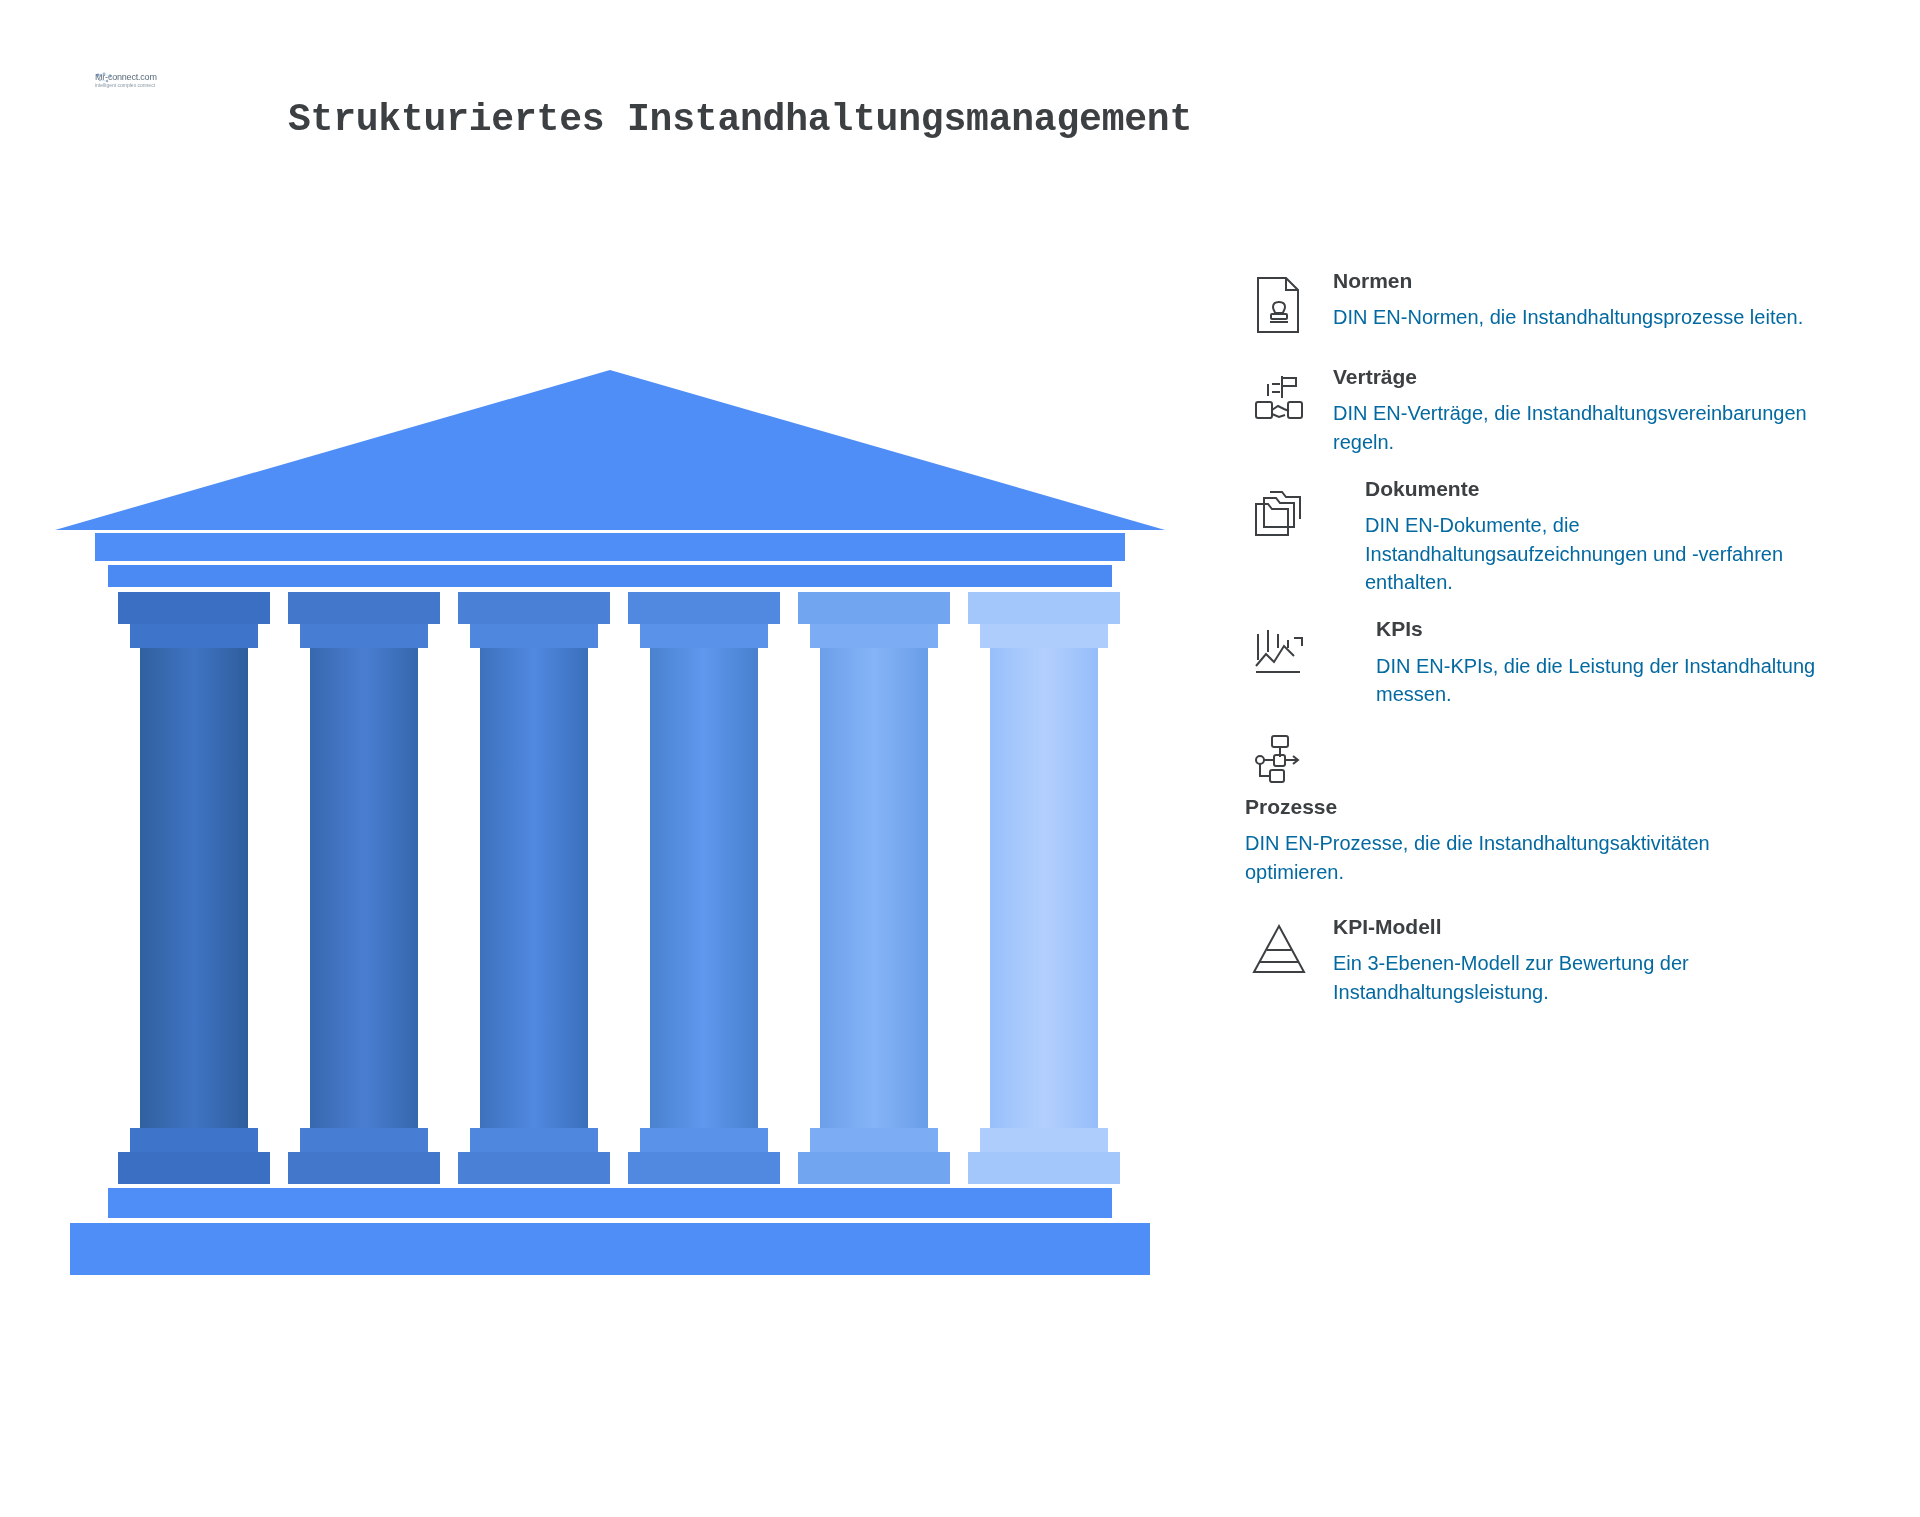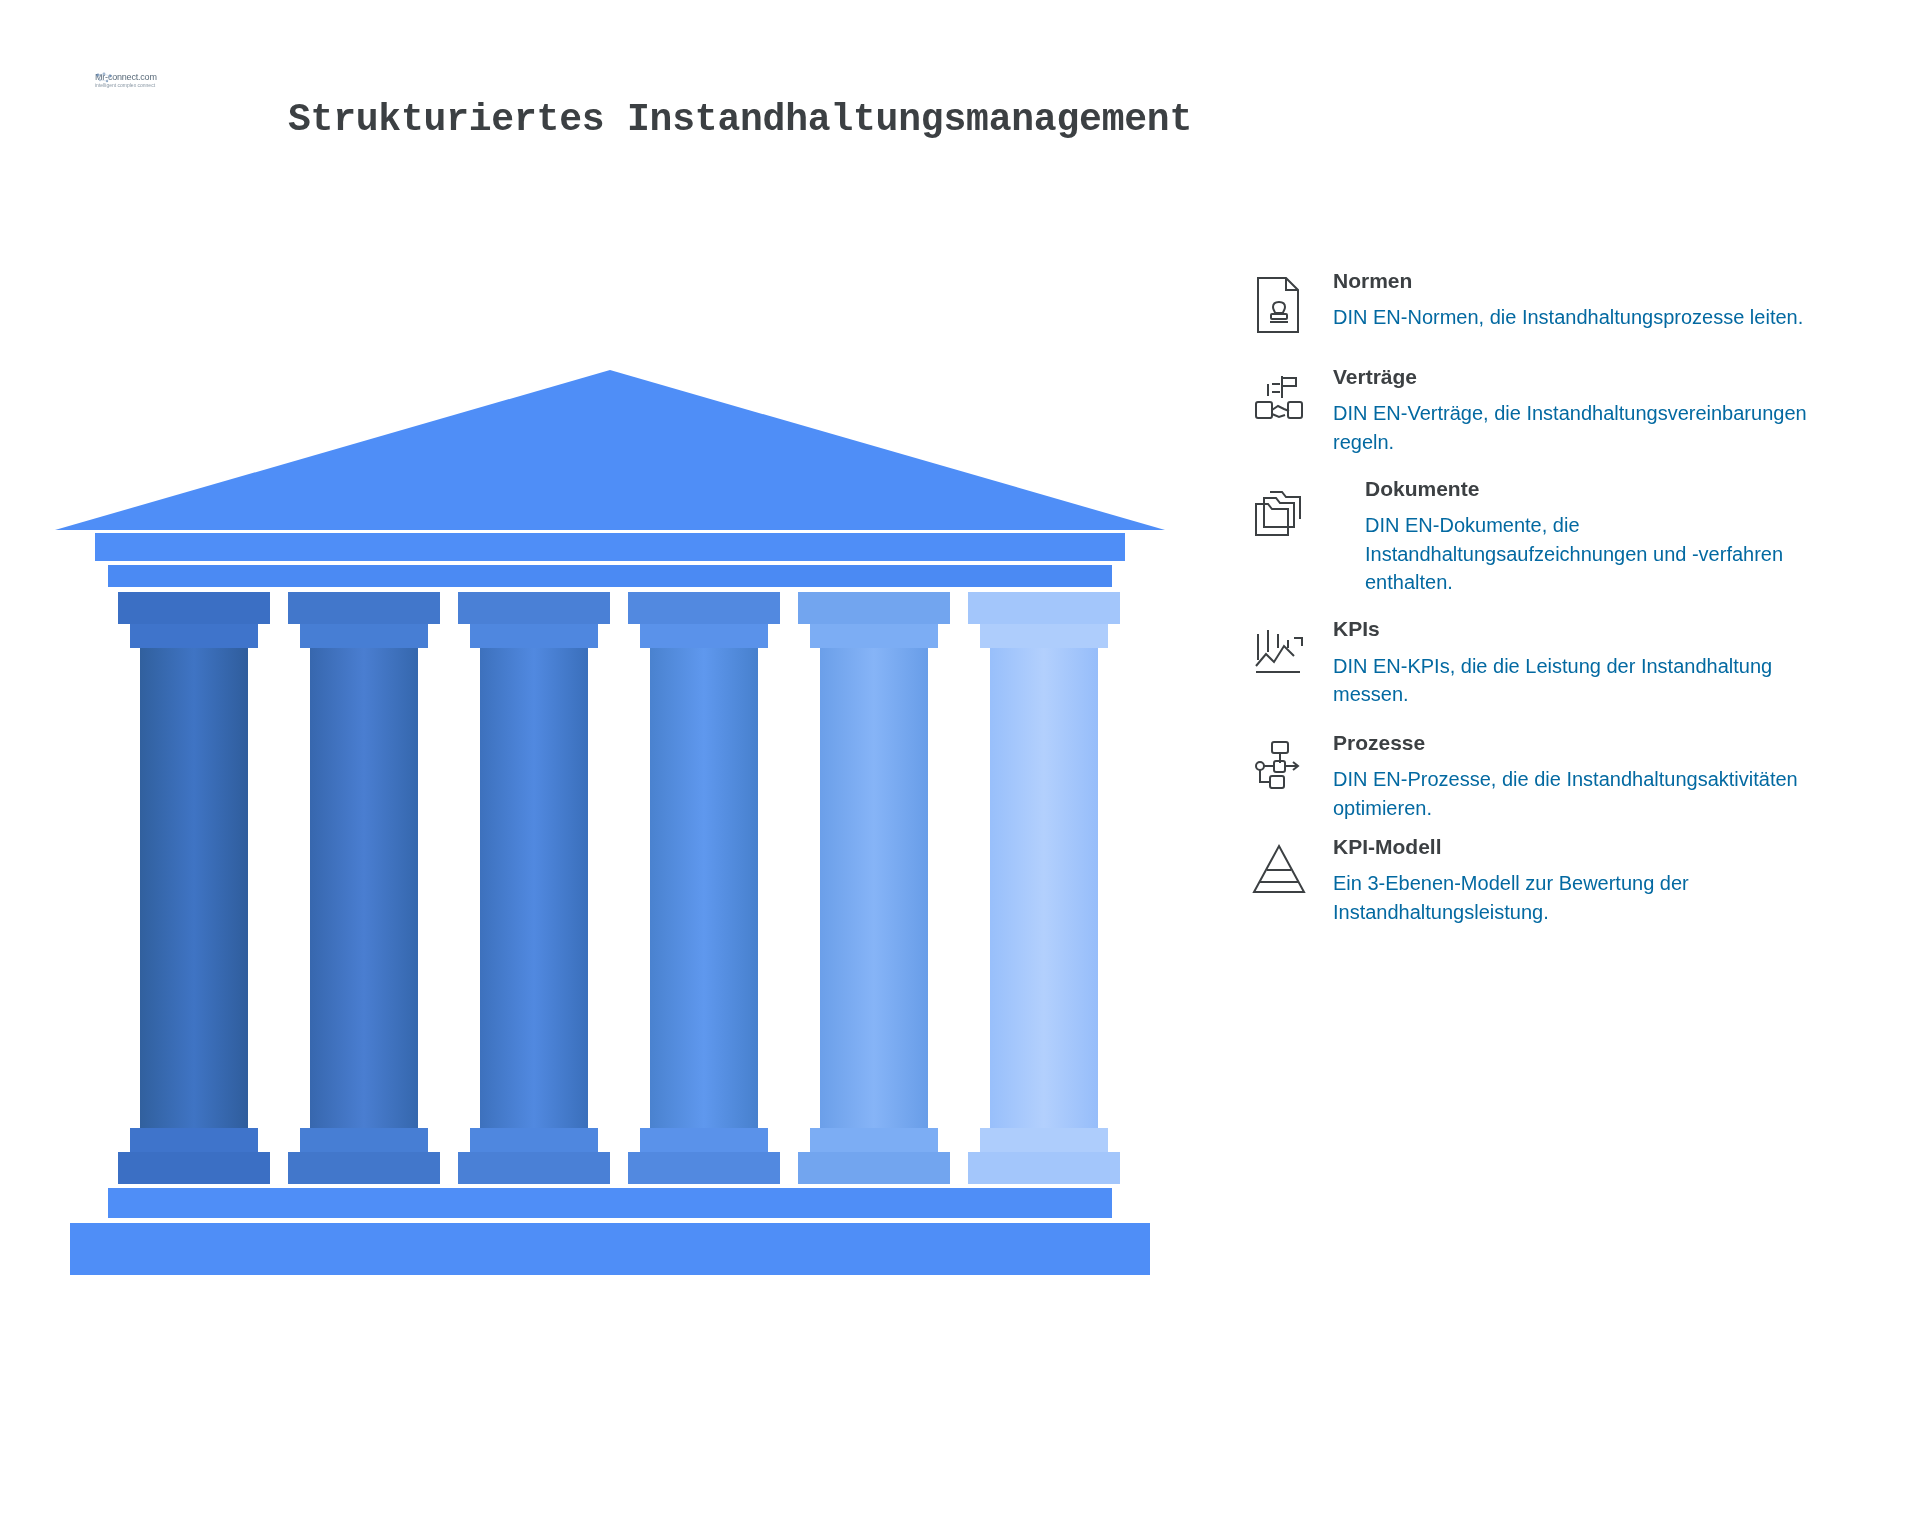--- a/index.html
+++ b/index.html
@@ -102,22 +102,22 @@
   .item-desc {
     font-size: 20px;
     line-height: 1.42;
     color: #0369a1;
     max-width: 480px;
   }
 
   .item.normen   { margin-bottom: 26px; }
   .item.vertraege{ margin-bottom: 20px; }
   .item.dokumente{ margin-bottom: 20px; gap: 32px; }
-  .item.kpis     { margin-bottom: 22px; }
-  .item.prozesse { margin-bottom: 12px; }
+  .item.kpis     { margin-bottom: 16px; gap: 43px; }
+  .item.prozesse { margin-bottom: 28px; flex-direction: column; }
 </style>
 </head>
 <body>
 
 <div class="logo">
   <svg class="logo-dots" viewBox="0 0 18 14">
     <circle cx="3" cy="3" r="1.6" fill="#6f8fb5"></circle>
     <circle cx="9" cy="2" r="1.4" fill="#9db4d0"></circle>
     <circle cx="15" cy="4" r="1.4" fill="#6f8fb5"></circle>
     <circle cx="5" cy="8" r="1.2" fill="#b6c6d8"></circle>

